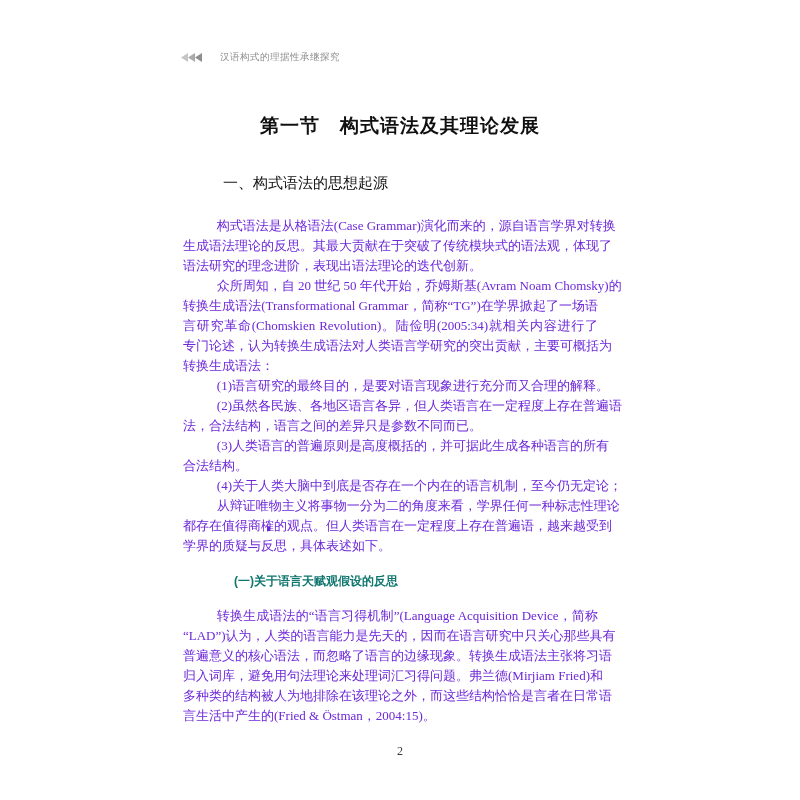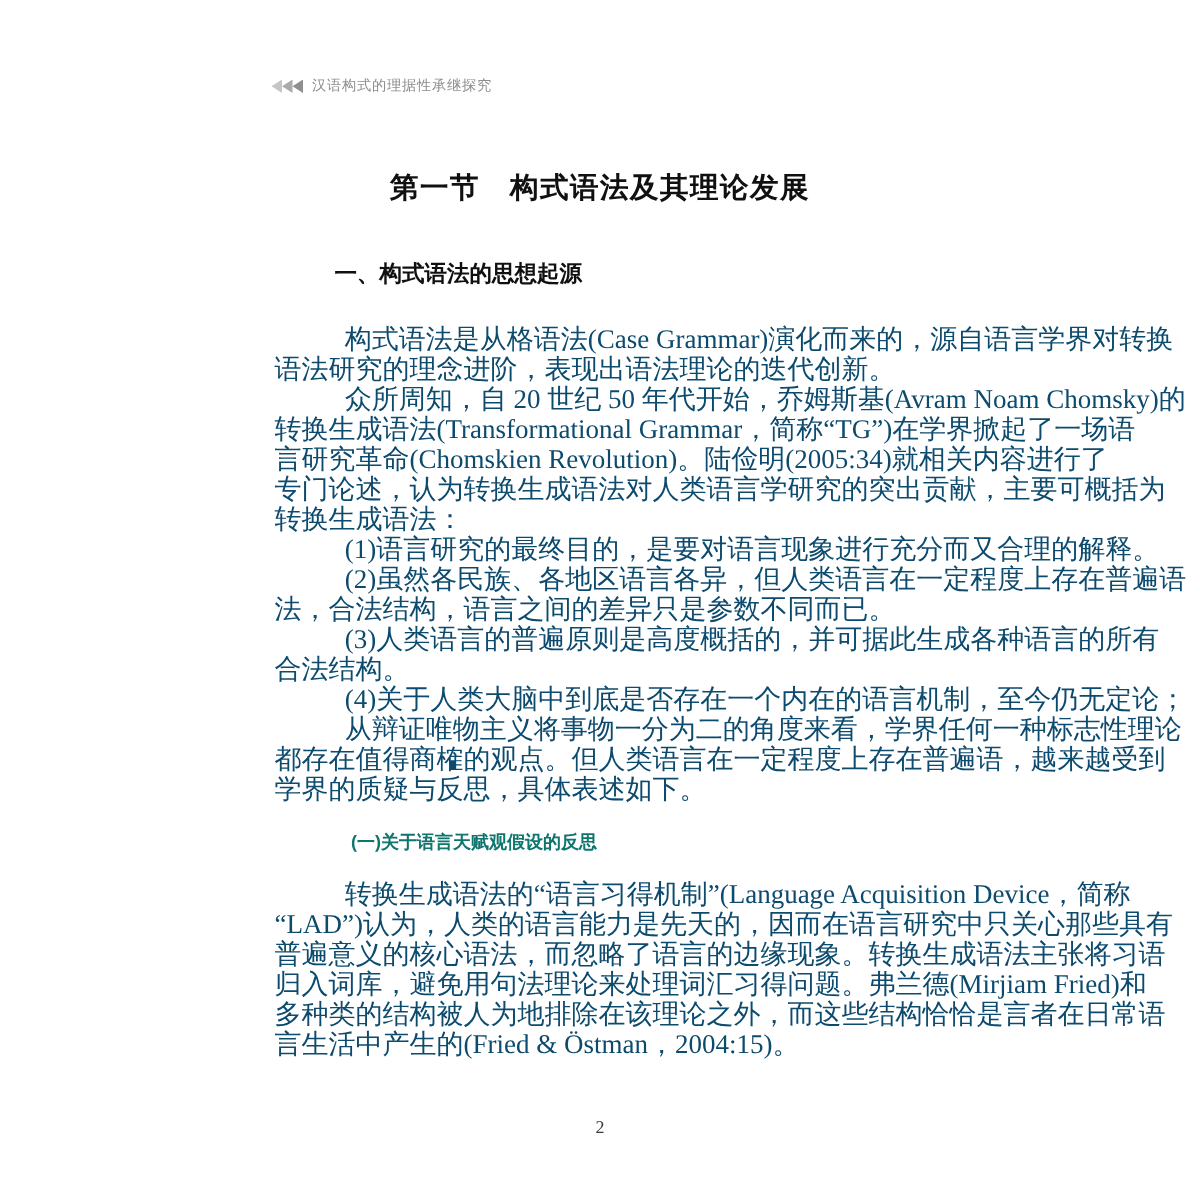--- a/index.html
+++ b/index.html
@@ -6,51 +6,51 @@
   body {
     width: 800px; height: 800px;
     background: #ffffff;
     position: relative;
     font-family: "Liberation Serif", "DejaVu Serif", serif;
     color: #2b2b2b;
     overflow: hidden;
   }
   .running-header {
     position: absolute; top: 51px; left: 181px;
-    display: flex; align-items: center; gap: 6px;
+    display: flex; align-items: center; gap: 18px;
   }
   .hdr-icon { display: flex; align-items: center; }
   .hdr-text {
     font-family: "Liberation Sans", "DejaVu Sans", sans-serif;
     font-size: 9.5px; color: #8d8d8d; letter-spacing: 0.5px;
   }
   .page-title {
     position: absolute; top: 113px; left: 0; width: 800px;
     margin: 0; text-align: center;
     font-family: "Liberation Sans", "DejaVu Sans", sans-serif;
     font-size: 19px; font-weight: bold; color: #101010;
     letter-spacing: 1px; line-height: 26px;
   }
   .content {
     position: absolute; left: 183px; top: 172px; width: 415px;
   }
   .content .h1 {
     font-family: "Liberation Sans", "DejaVu Sans", sans-serif;
-    font-size: 15px; font-weight: bold; color: #101010;
+    font-size: 15px; font-weight: normal; color: #101010;
     height: 22px; line-height: 22px;
     padding-left: 40px; margin: 0 0 22px 0;
   }
   .content .h2 {
     font-family: "Liberation Sans", "DejaVu Sans", sans-serif;
     font-size: 12px; font-weight: bold; color: #0f766e;
     height: 18px; line-height: 18px;
     padding-left: 35px; margin: 16px;
   }
   .content .line {
-    font-size: 18px; color: #0c4a6e;
+    font-size: 13px; color: #6d28d9;
     height: 20px; line-height: 20px;
     text-align: justify; text-align-last: justify;
     white-space: nowrap;
   }
   .content .line.indent { text-indent: 2.6em; }
   .content .line.last { text-align-last: left; }
   .page-number {
     position: absolute; top: 744px; left: 0; width: 800px;
     text-align: center;
     font-size: 12px; color: #3a3a3a;
@@ -68,20 +68,21 @@
     </svg>
   </span>
   <span class="hdr-text">汉语构式的理据性承继探究</span>
 </div>
 
 <h1 class="page-title">第一节　构式语法及其理论发展</h1>
 
 <div class="content">
     <div class="h1">一、构式语法的思想起源</div>
     <div class="line indent">构式语法是从格语法(Case Grammar)演化而来的，源自语言学界对转换</div>
+    <div class="line">生成语法理论的反思。其最大贡献在于突破了传统模块式的语法观，体现了</div>
     <div class="line last">语法研究的理念进阶，表现出语法理论的迭代创新。</div>
     <div class="line indent">众所周知，自 20 世纪 50 年代开始，乔姆斯基(Avram Noam Chomsky)的</div>
     <div class="line">转换生成语法(Transformational Grammar，简称“TG”)在学界掀起了一场语</div>
     <div class="line">言研究革命(Chomskien Revolution)。陆俭明(2005:34)就相关内容进行了</div>
     <div class="line">专门论述，认为转换生成语法对人类语言学研究的突出贡献，主要可概括为</div>
     <div class="line last">转换生成语法：</div>
     <div class="line indent last">(1)语言研究的最终目的，是要对语言现象进行充分而又合理的解释。</div>
     <div class="line indent">(2)虽然各民族、各地区语言各异，但人类语言在一定程度上存在普遍语</div>
     <div class="line last">法，合法结构，语言之间的差异只是参数不同而已。</div>
     <div class="line indent">(3)人类语言的普遍原则是高度概括的，并可据此生成各种语言的所有</div>

